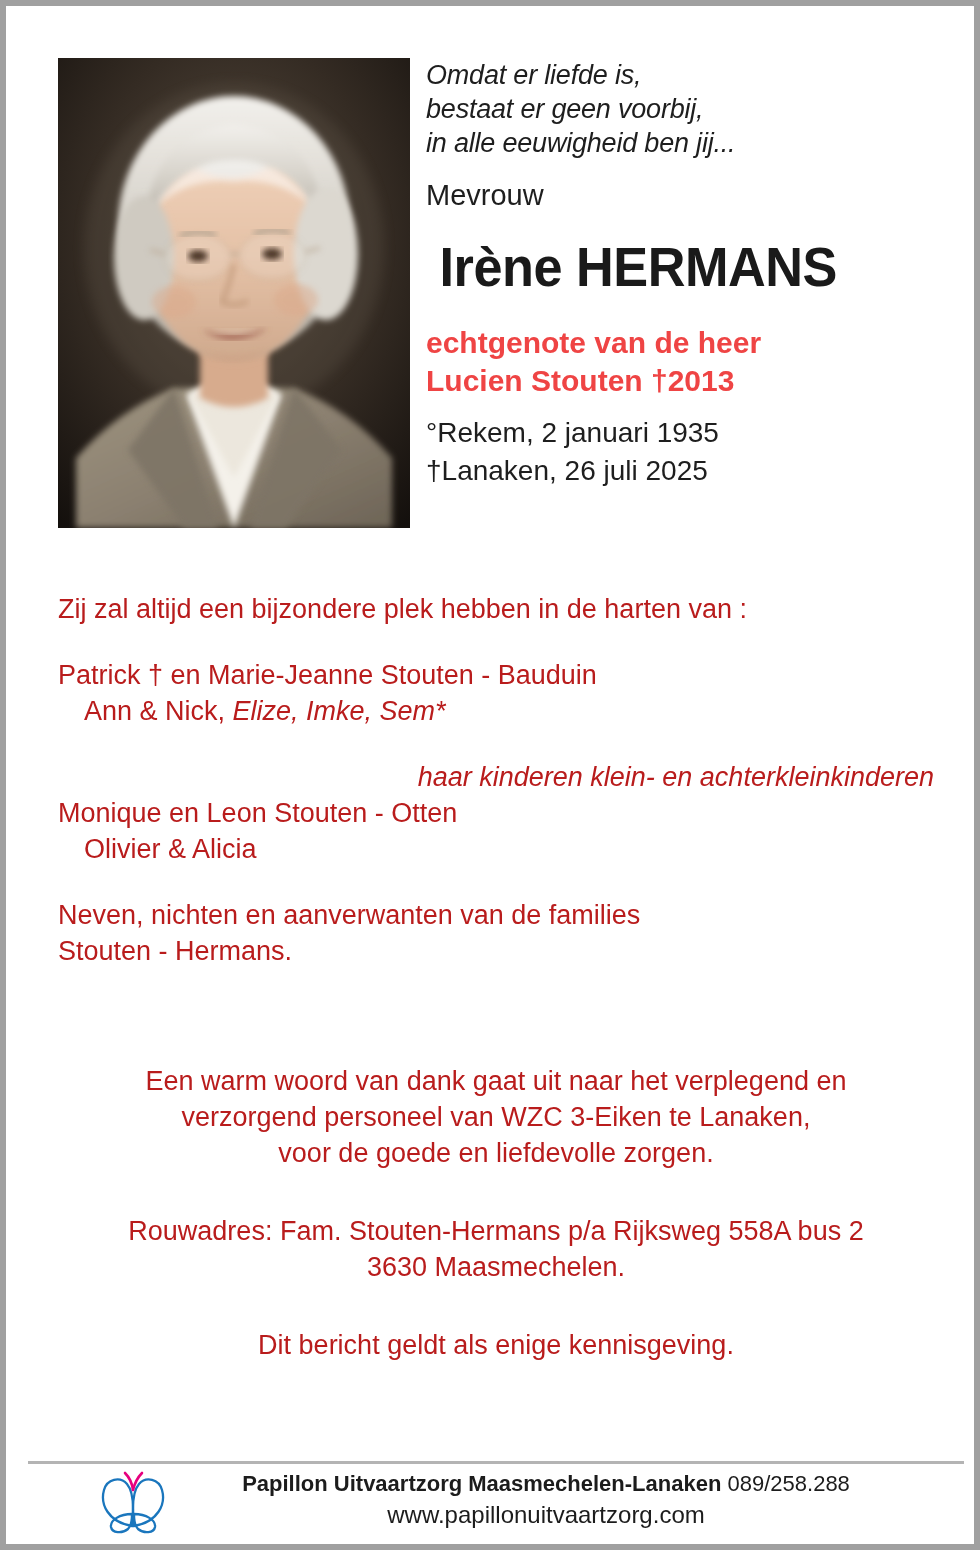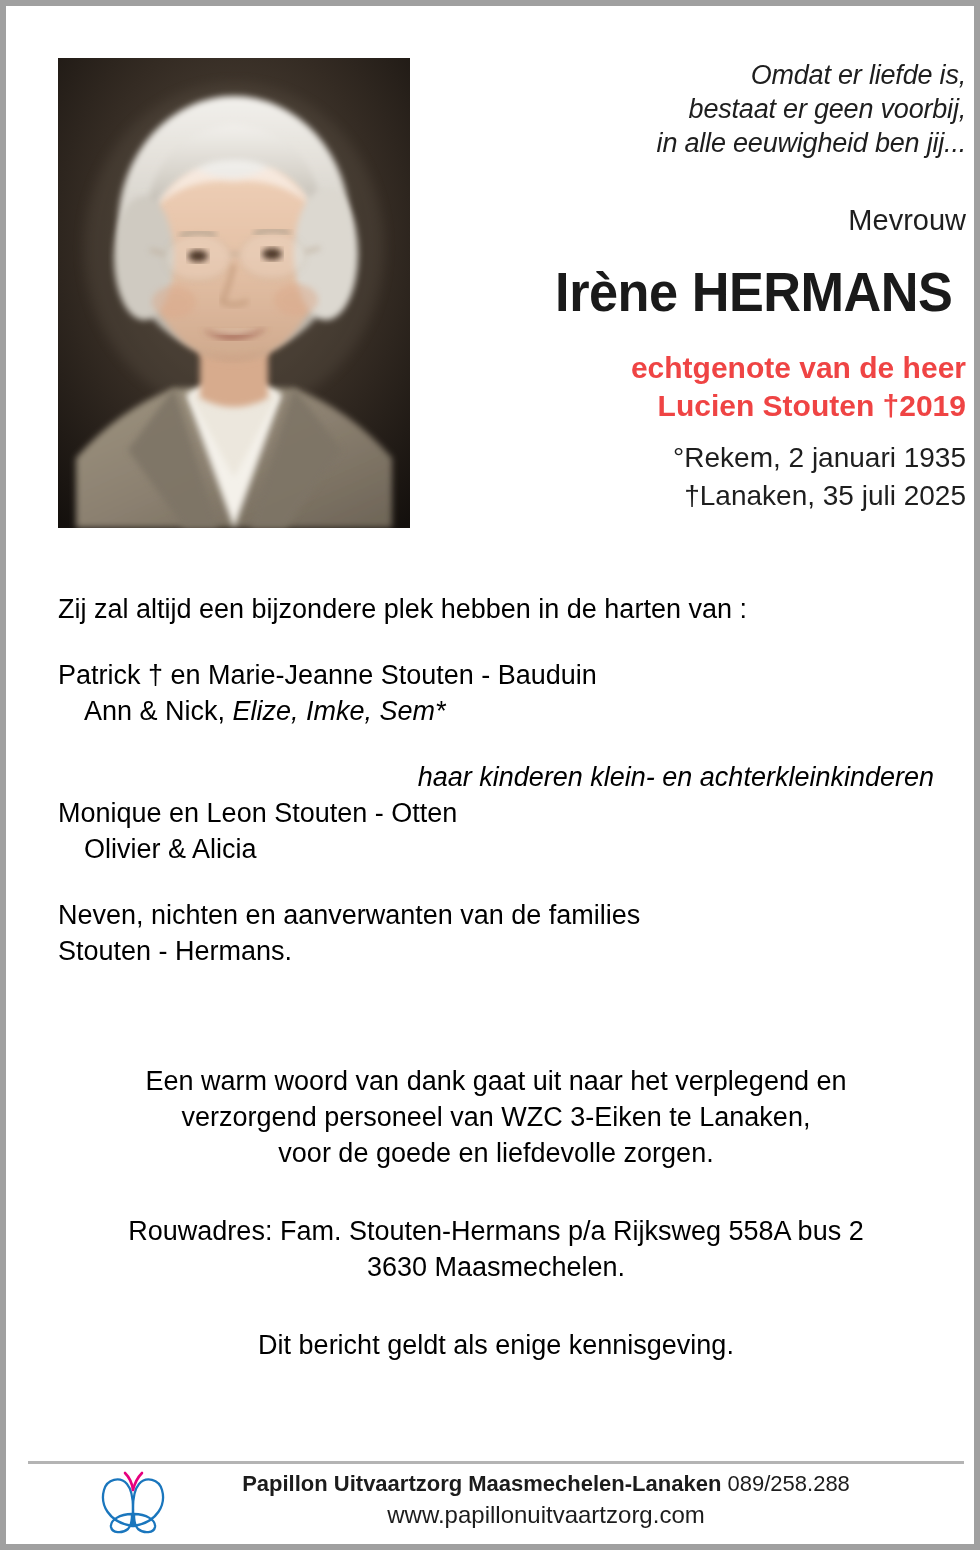--- a/index.html
+++ b/index.html
@@ -36,32 +36,32 @@
     overflow: hidden;
     background: #2b241e;
   }
   .photo-svg { display: block; width: 100%; height: 100%; }
 
   .head-col {
     position: absolute;
     left: 420px;
     top: 52px;
     width: 540px;
-    text-align: right;
+    text-align: left;
     color: #1c1c1c;
   }
   .poem {
     font-style: italic;
     font-size: 27px;
     line-height: 34px;
     letter-spacing: -0.2px;
     color: #1e1e1e;
   }
   .mevrouw {
-    margin-top: 43px;
+    margin-top: 18px;
     font-size: 29px;
     line-height: 34px;
     color: #1e1e1e;
   }
   .deceased-name {
     margin-top: 26px;
     font-size: 55px;
     font-weight: bold;
     line-height: 58px;
     letter-spacing: -0.5px;
@@ -80,21 +80,21 @@
     font-size: 28px;
     line-height: 38px;
     color: #1e1e1e;
   }
   
   .body-text {
     position: absolute;
     left: 52px;
     top: 585px;
     width: 876px;
-    color: #000000;
+    color: #b91c1c;
     font-size: 27px;
     line-height: 36px;
   }
   .blk { margin: 0 0 0 0; }
   .gap-lg { height: 30px; }
   .gap-md { height: 22px; }
   .gap-sm { height: 12px; }
   .left { text-align: left; }
   .center { text-align: center; }
   .right { text-align: right; }
@@ -235,25 +235,25 @@
     <div class="head-col">
       <div class="poem">
         <span class="line">Omdat er liefde is,</span>
         <span class="line">bestaat er geen voorbij,</span>
         <span class="line">in alle eeuwigheid ben jij...</span>
       </div>
       <div class="mevrouw">Mevrouw</div>
       <div class="deceased-name">Irène HERMANS</div>
       <div class="spouse">
         <span class="line">echtgenote van de heer</span>
-        <span class="line">Lucien Stouten †2019</span>
+        <span class="line">Lucien Stouten †2013</span>
       </div>
       <div class="dates">
         <span class="line">°Rekem, 2 januari 1935</span>
-        <span class="line">†Lanaken, 35 juli 2025</span>
+        <span class="line">†Lanaken, 26 juli 2025</span>
       </div>
     </div>
   </div>
 
   <div class="body-text">
 
     <div class="blk left">Zij zal altijd een bijzondere plek hebben in de harten van :</div>
 
     <div class="gap-lg"></div>
 

